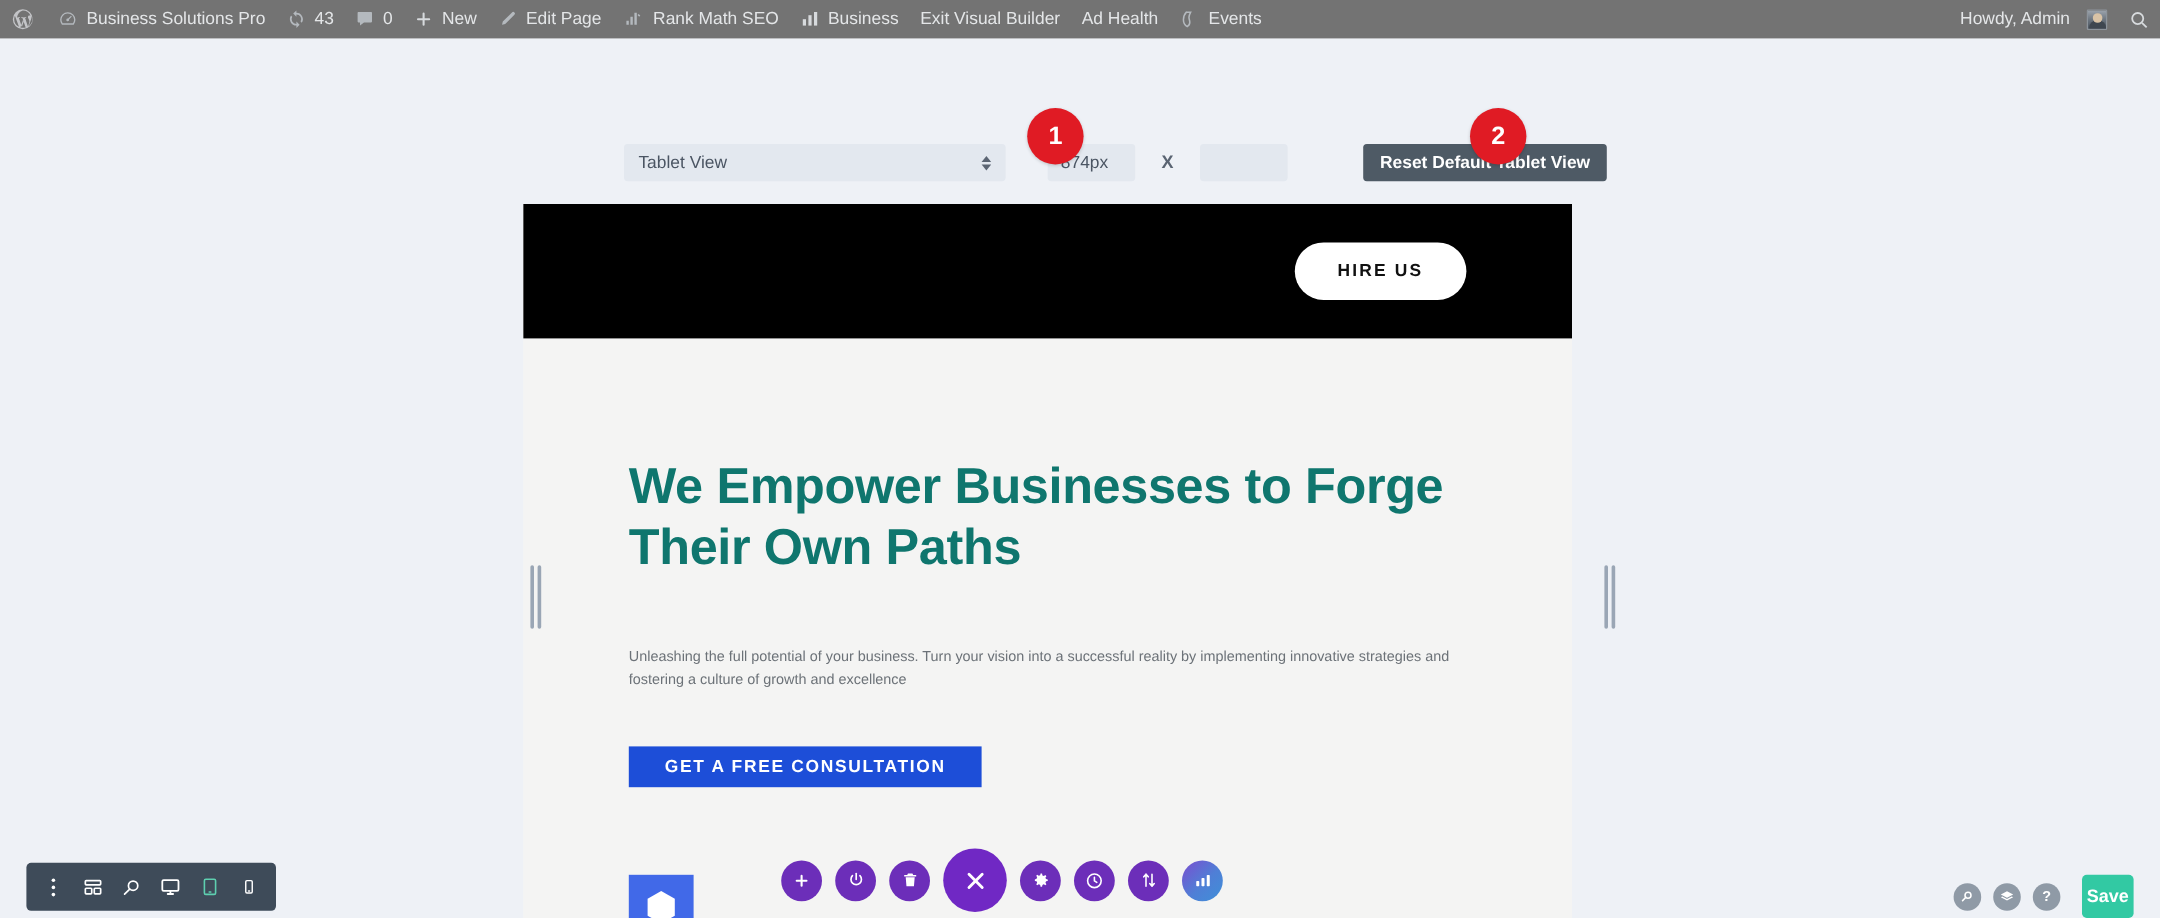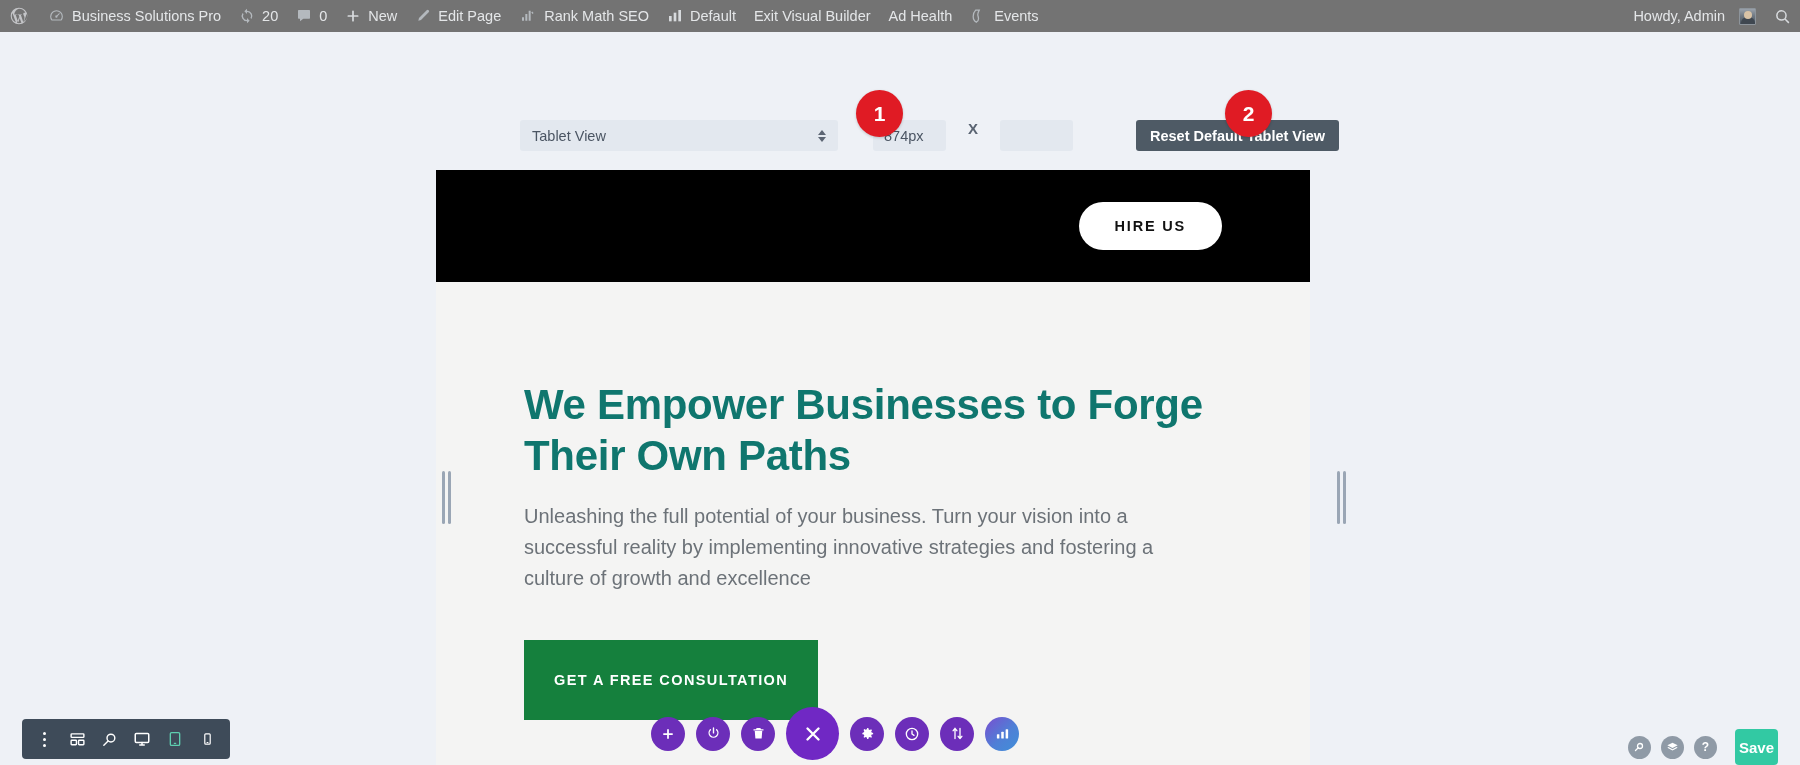--- a/index.html
+++ b/index.html
@@ -50,21 +50,21 @@
   #stage {
     position: absolute; top: 32px; left: 0;
     width: 1800px; height: 733px;
     background: #eef1f6;
     overflow: hidden;
   }
 
   
   #vb-viewmode-bar {
     position: absolute; top: 88px; left: 520px;
-    display: flex; align-items: flex-start; gap: 13px;
+    display: flex; align-items: center; gap: 13px;
     z-index: 60;
   }
   .vm-select {
     position: relative;
     width: 318px; height: 31px;
     background: #e3e8ef;
     border: none; border-radius: 3px;
     display: flex; align-items: center;
     padding: 0 12px;
     font-size: 14.5px; color: #4b5563;
@@ -148,31 +148,31 @@
     cursor: pointer;
   }
   #hero { padding: 97px 0 0 88px; }
   #hero-title {
     font-size: 42px; line-height: 1.22;
     font-weight: 700; color: #0f766e;
     letter-spacing: -0.3px;
     max-width: 680px;
   }
   #hero-sub {
-    margin-top: 20px;
-    font-size: 20px; line-height: 1.55;
+    margin-top: 57px;
+    font-size: 12px; line-height: 1.55;
     color: #6c7278;
     max-width: 690px;
   }
   #hero-cta {
     margin-top: 46px;
     display: inline-block;
-    background: #15803d; color: #ffffff;
+    background: #1d4ed8; color: #ffffff;
     border: none;
-    padding: 32px 30px;
+    padding: 9px 30px;
     font-size: 14.5px; font-weight: 700; letter-spacing: 1.4px;
     font-family: "Liberation Sans", sans-serif;
     cursor: pointer;
   }
   #hero-logo {
     margin: 73px 0 0 88px;
     width: 54px; height: 54px;
     background: #4169e8;
     display: flex; align-items: center; justify-content: center;
   }
@@ -273,21 +273,21 @@
     </span>
     <span>Business Solutions Pro</span>
   </div>
 
   <div class="ab-item">
     <span class="ab-icon">
       <svg width="16" height="16" viewBox="0 0 24 24" fill="#b4b9be">
         <path d="M12 4V1L8 5l4 4V6a6 6 0 0 1 5.2 9l1.5 1.5A8 8 0 0 0 12 4zm0 14a6 6 0 0 1-5.2-9L5.3 7.5A8 8 0 0 0 12 20v3l4-4-4-4v3z"></path>
       </svg>
     </span>
-    <span>20</span>
+    <span>43</span>
   </div>
 
   <div class="ab-item">
     <span class="ab-icon">
       <svg width="16" height="16" viewBox="0 0 24 24" fill="#b4b9be">
         <path d="M4 3h16a1 1 0 0 1 1 1v11a1 1 0 0 1-1 1h-9l-5 4v-4H4a1 1 0 0 1-1-1V4a1 1 0 0 1 1-1z"></path>
       </svg>
     </span>
     <span>0</span>
   </div>
@@ -320,21 +320,21 @@
   </div>
 
   <div class="ab-item">
     <span class="ab-icon">
       <svg width="16" height="16" viewBox="0 0 24 24" fill="#d7dadd">
         <rect x="3" y="12" width="4" height="8"></rect>
         <rect x="10" y="7" width="4" height="13"></rect>
         <rect x="17" y="3" width="4" height="17"></rect>
       </svg>
     </span>
-    <span>Default</span>
+    <span>Business</span>
   </div>
 
   <div class="ab-item">
     <span>Exit Visual Builder</span>
   </div>
 
   <div class="ab-item">
     <span>Ad Health</span>
   </div>
 

